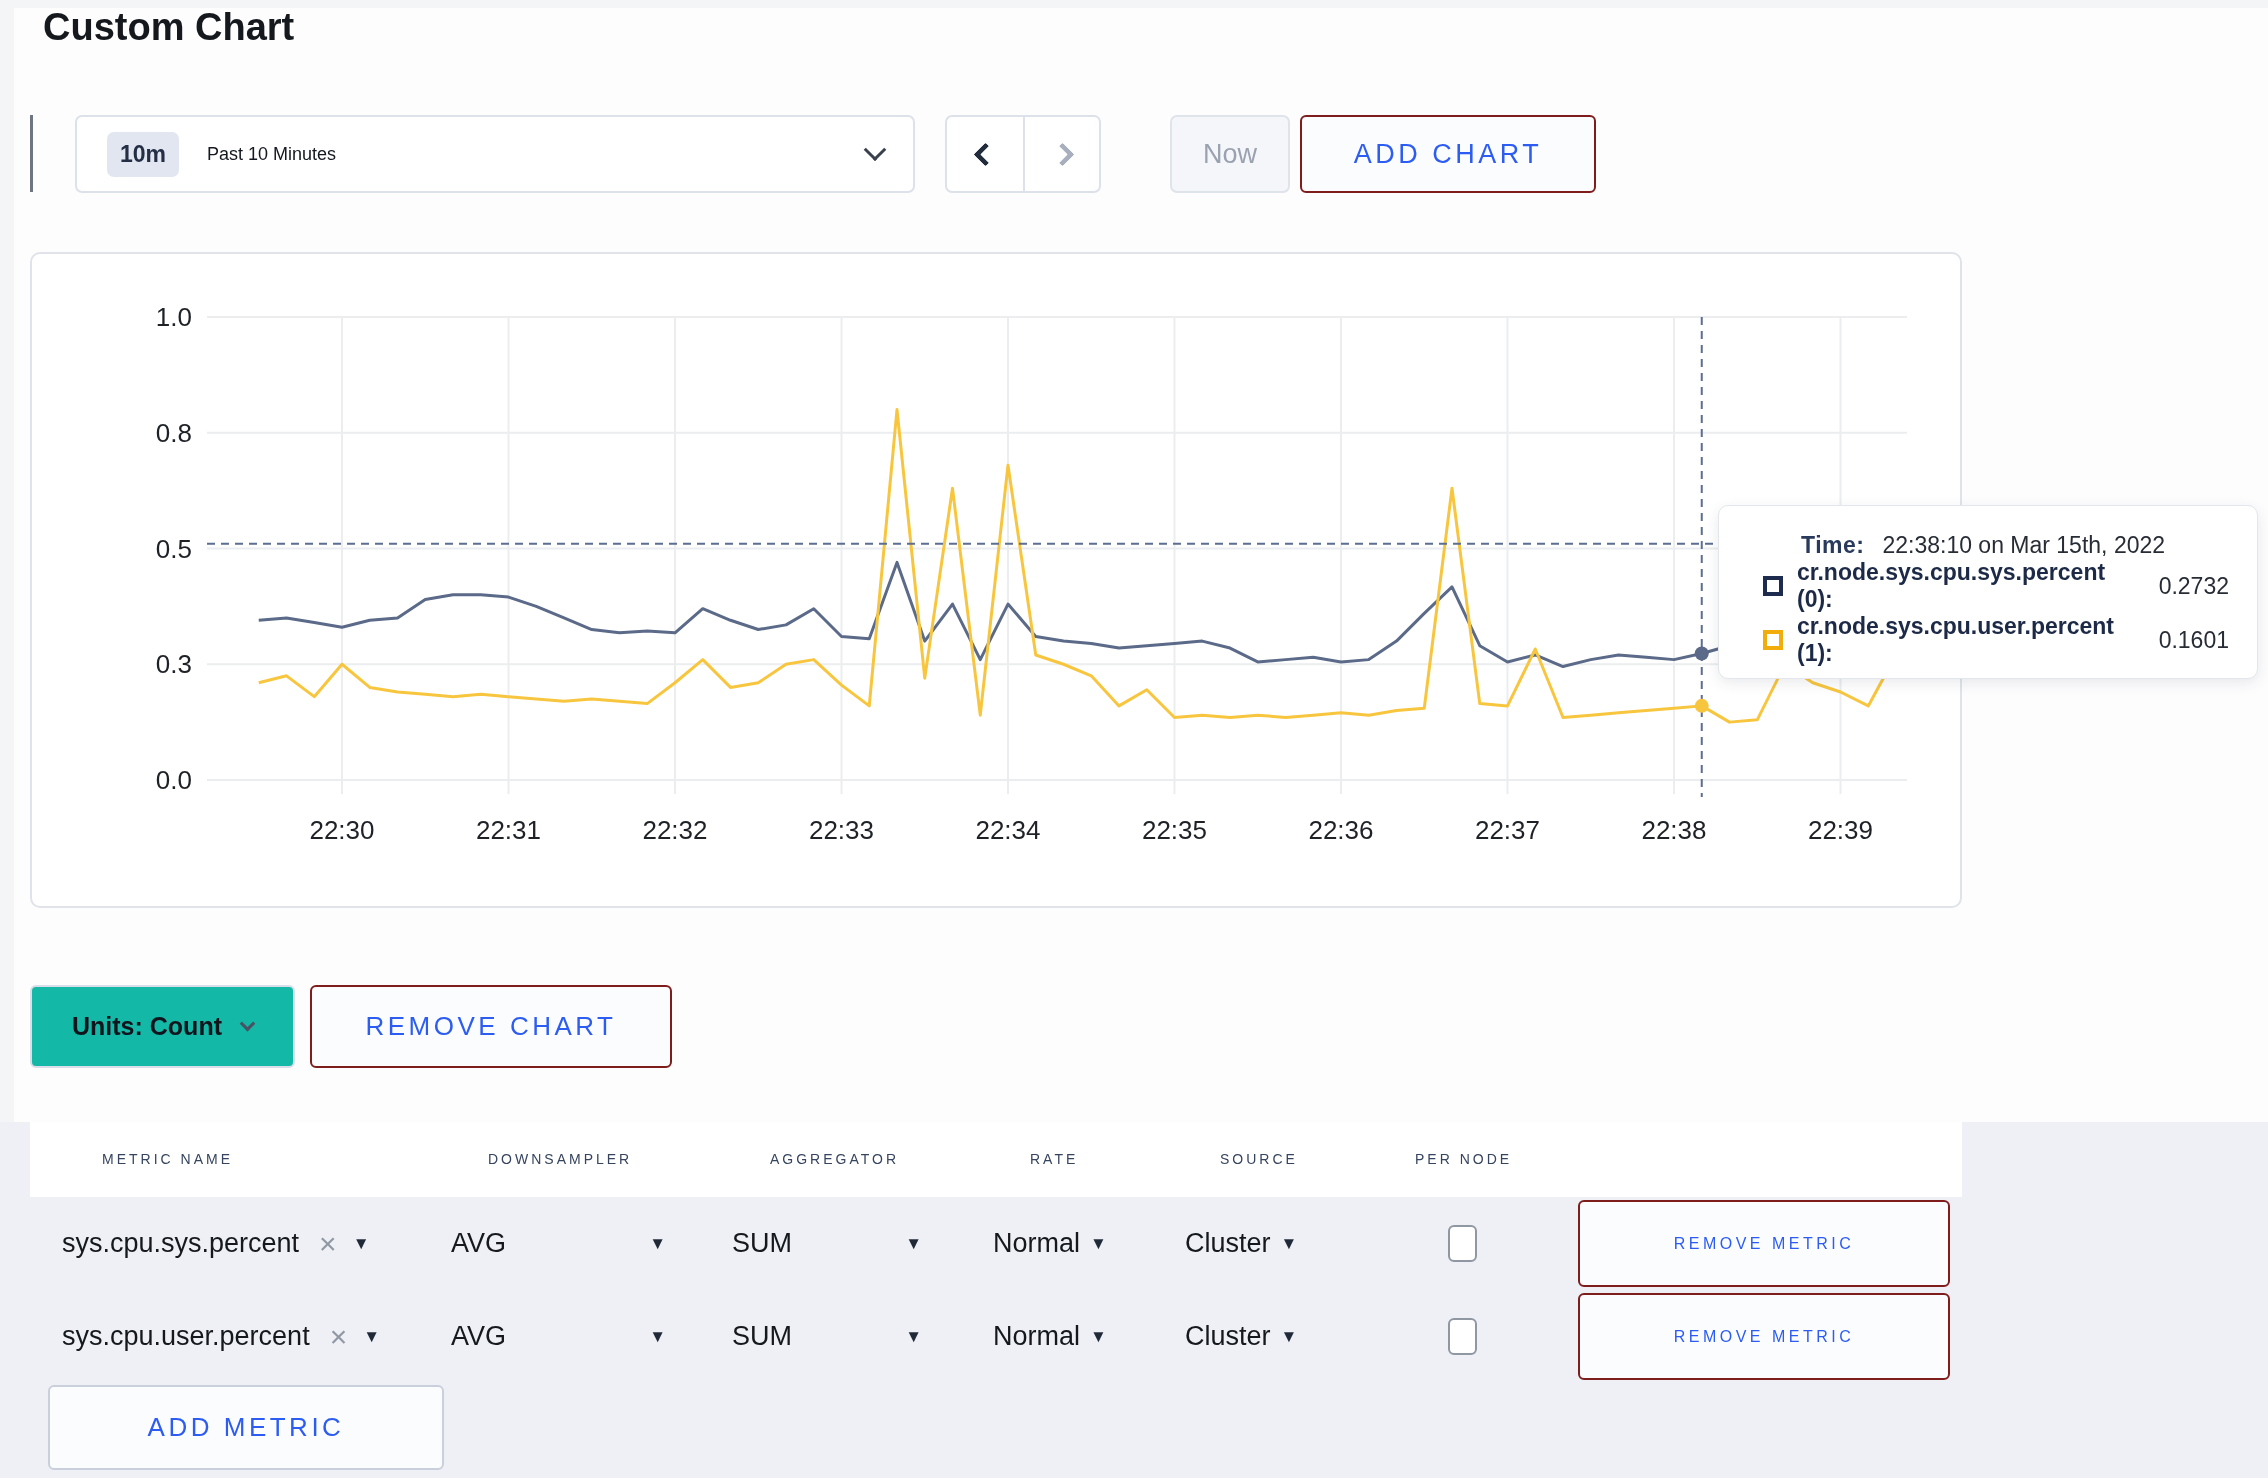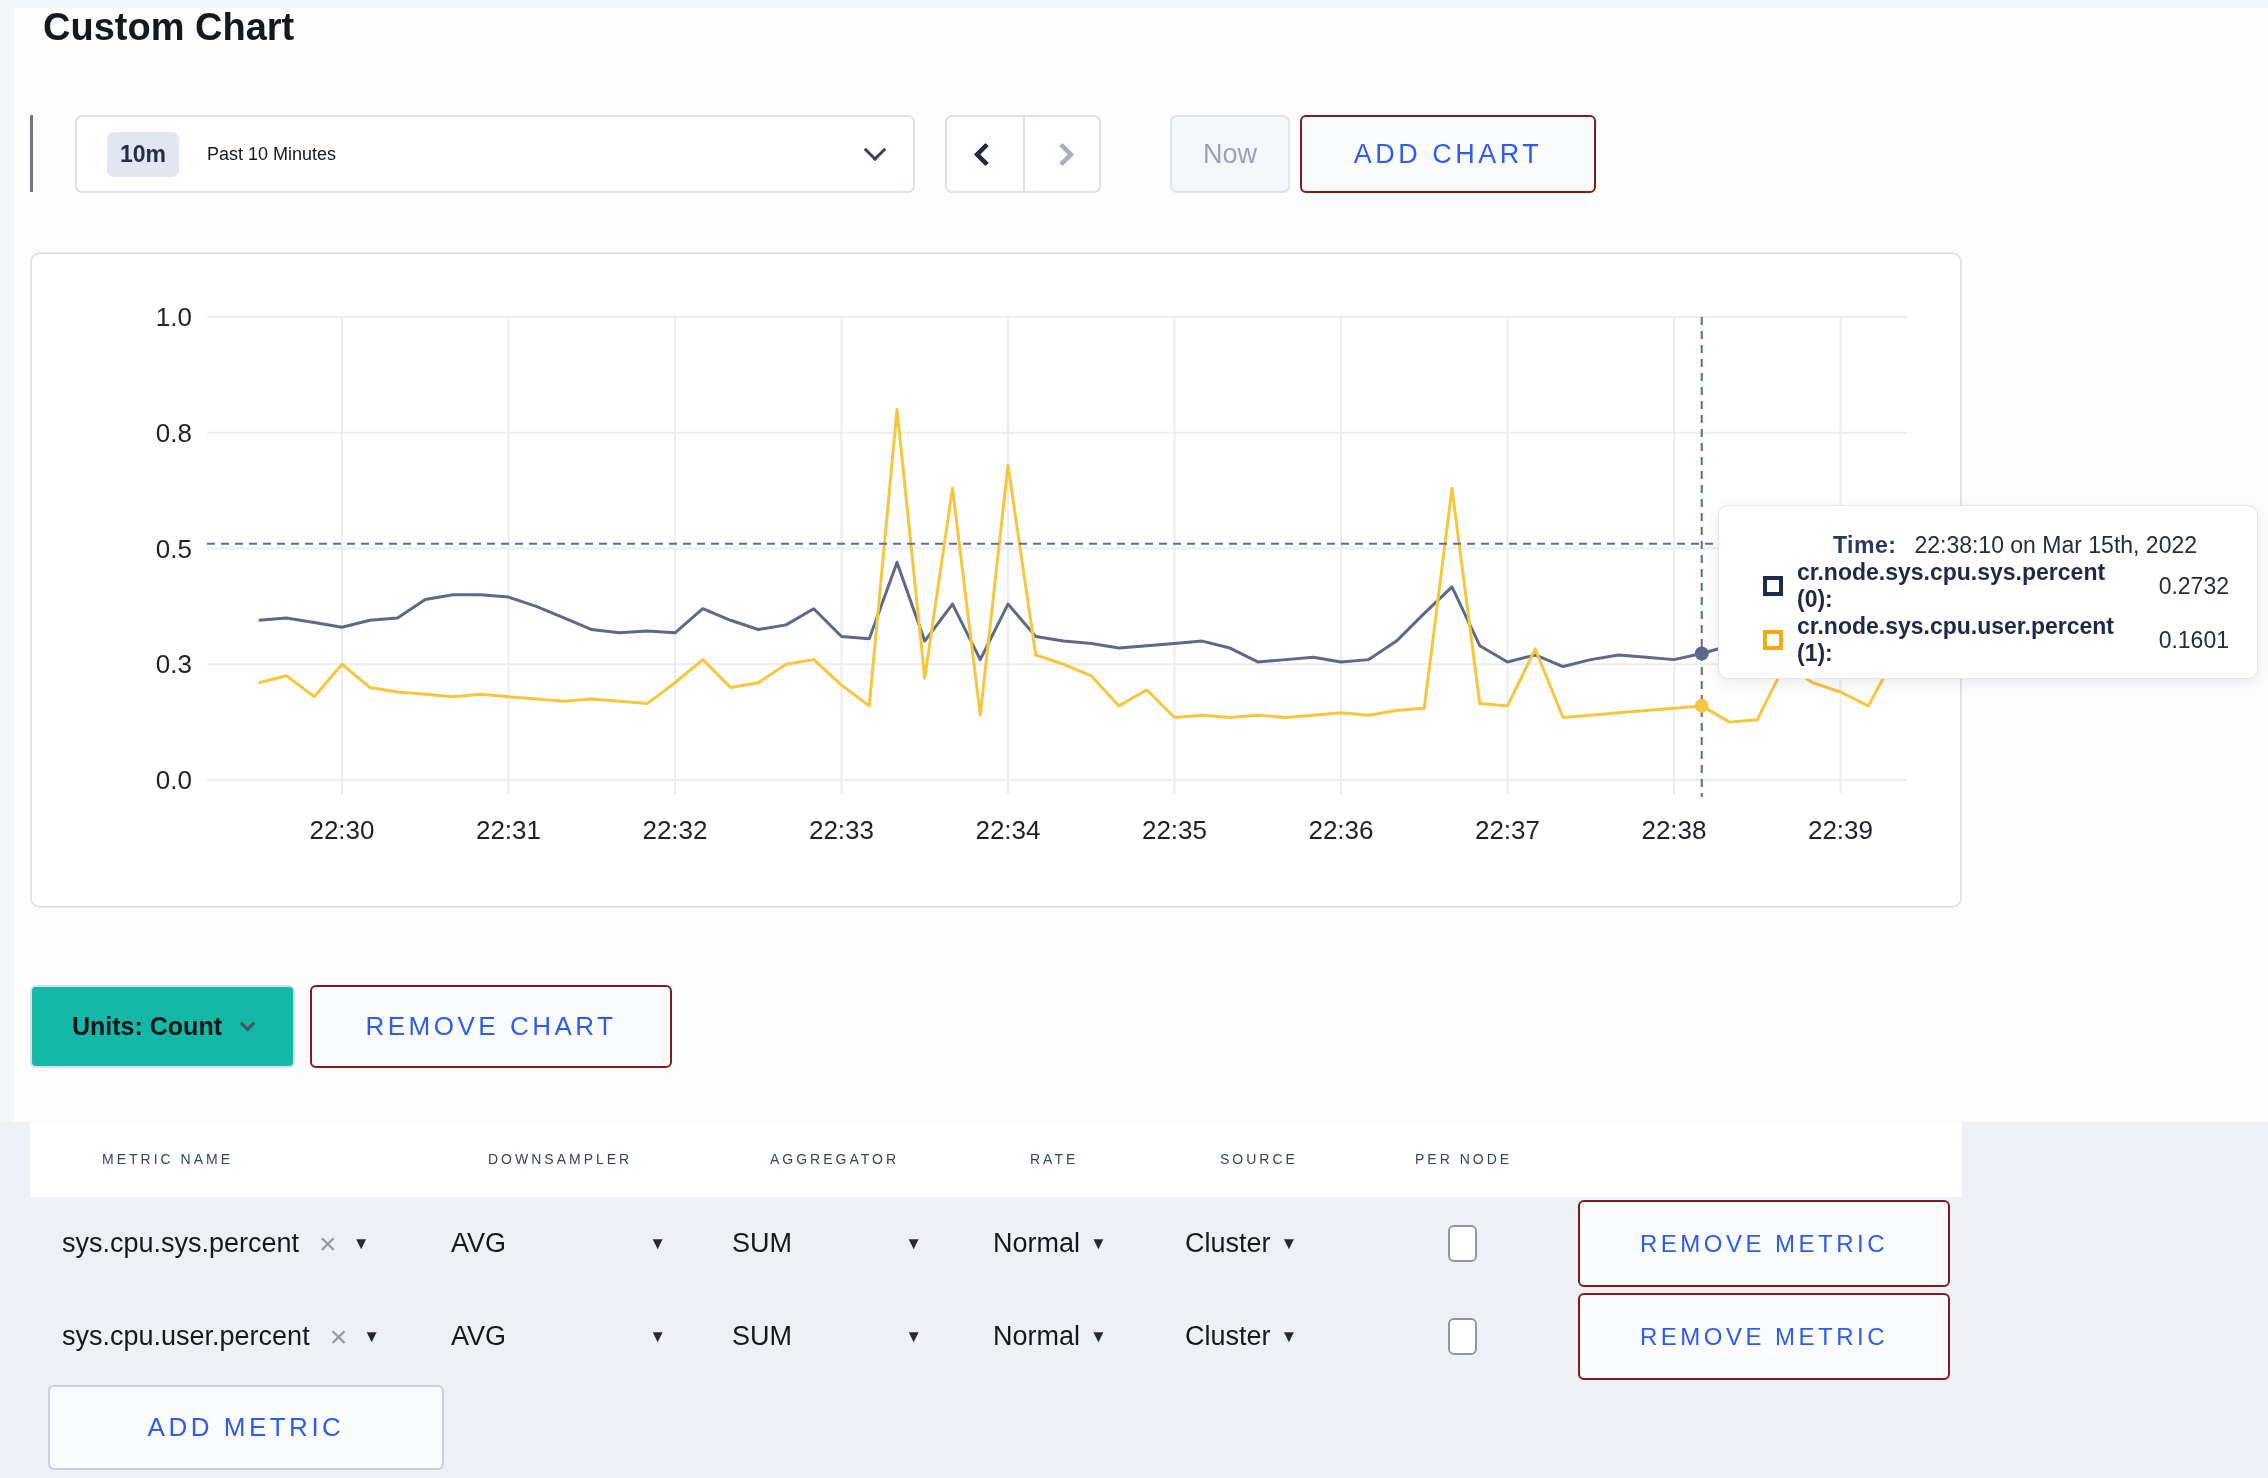--- a/index.html
+++ b/index.html
@@ -59,21 +59,21 @@
   
   .chart-tooltip {
     position:absolute; left:1718px; top:505px; width:540px; height:174px;
     background:#ffffff; border:1px solid #e3e6ec; border-radius:10px;
     box-shadow:0 4px 14px rgba(40,50,70,0.10);
     padding:26px 28px 24px 44px;
     display:flex; flex-direction:column; justify-content:space-between;
     font-size:23px;
   }
   .tt-row { display:flex; align-items:center; }
-  .tt-time-row { margin-left:38px;justify-content:center; }
+  .tt-time-row { margin-left:38px; }
   .tt-time-label { font-weight:700; color:#2a3a5c; margin-right:18px; letter-spacing:0.5px; }
   .tt-time-value { color:#272c35; }
   .tt-swatch { width:20px; height:20px; border:4px solid; margin-right:14px; flex:none; }
   .tt-label { font-weight:700; color:#1d2a47; margin-right:16px; }
   .tt-value { color:#272c35; }
 
   
   .units-dropdown {
     position:absolute; left:30px; top:985px; width:265px; height:83px;
     background:#14b8a6; border:2px solid #d9dee8; border-radius:6px;
@@ -86,21 +86,21 @@
   
   .metrics-section { position:absolute; left:0; top:1122px; width:2268px; height:356px; background:#eef0f5; }
   .metrics-header { position:absolute; left:30px; top:0; width:1932px; height:75px; background:#ffffff; }
   .mh-label { position:absolute; top:0; height:75px; line-height:75px; font-size:14px; letter-spacing:3px; color:#36445f; font-weight:500; }
   .metric-row { position:absolute; left:0; width:2268px; height:93px; }
   .cell { position:absolute; top:0; height:93px; display:flex; align-items:center; font-size:27px; color:#15181d; }
   .x-icon { color:#9098a4; font-size:30px; margin:0 16px 0 20px; cursor:pointer; }
   .tri-down { font-size:17px; color:#1f2937; cursor:pointer; }
   .sel-wide { justify-content:space-between; }
   .checkbox { width:29px; height:37px; background:#fff; border:2px solid #8f97a3; border-radius:6px; cursor:pointer; }
-  .remove-metric-btn { position:absolute; left:1578px; top:3px; width:372px; height:87px; font-size:24px; }
+  .remove-metric-btn { position:absolute; left:1578px; top:3px; width:372px; height:87px; font-size:16px; }
   .add-metric-btn { position:absolute; left:48px; top:263px; width:396px; height:85px; font-size:26px; border-color:#c9cfdb; }
 </style>
 </head>
 <body>
 
 <div class="content-top"></div>
 
 <h1 class="page-title">Custom Chart</h1>
 
 <div class="toolbar-divider"></div>

